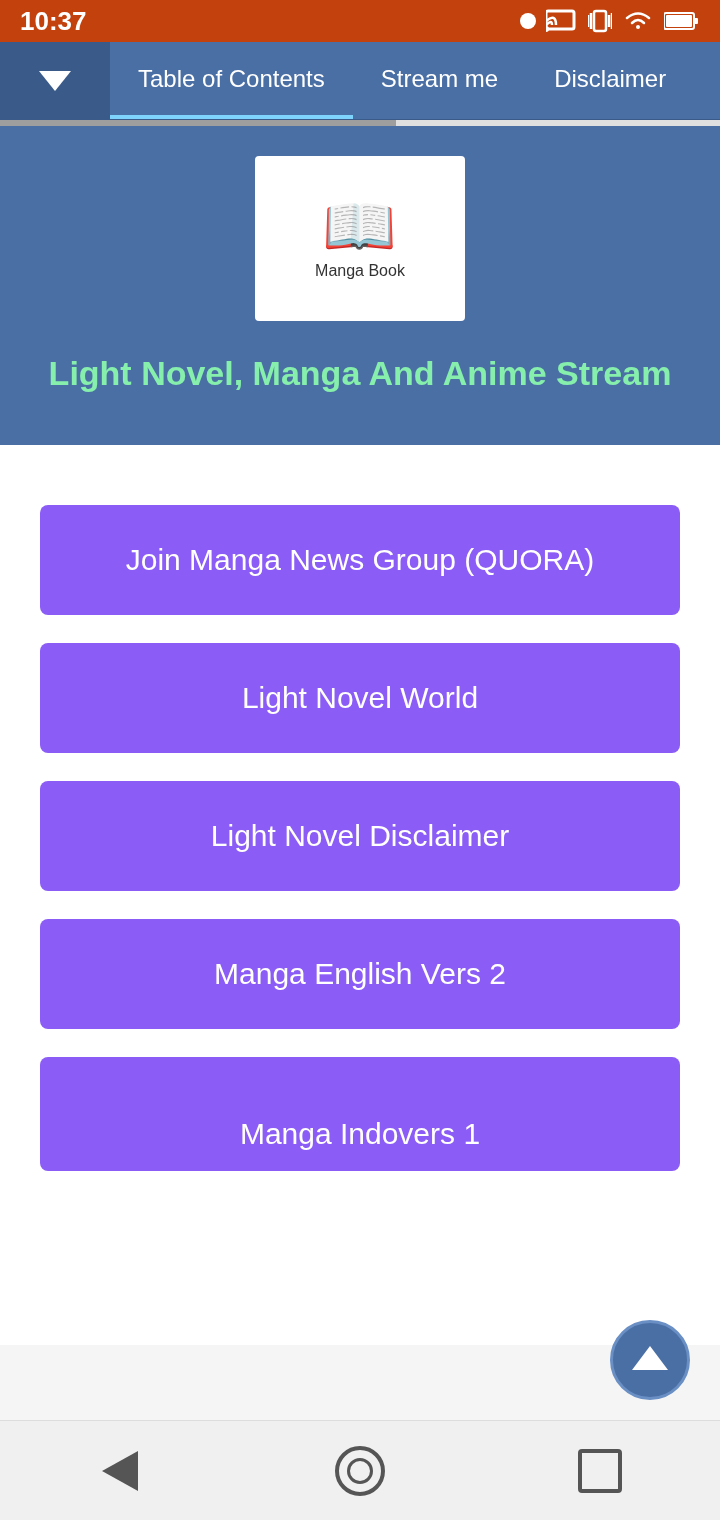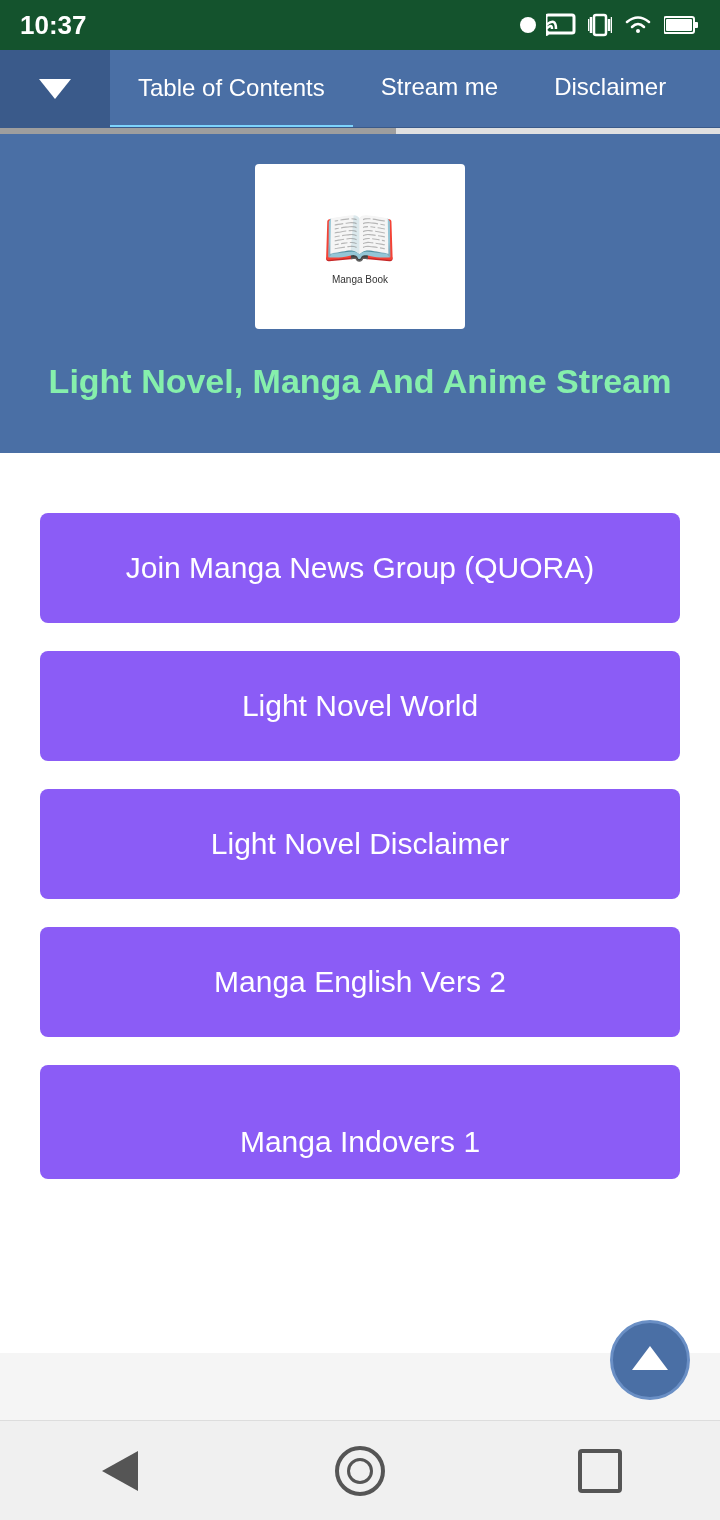--- a/index.html
+++ b/index.html
@@ -7,22 +7,22 @@
     body {
       width: 720px;
       min-height: 1520px;
       font-family: Arial, sans-serif;
       background: #f5f5f5;
       overflow-x: hidden;
     }
 
     
     .status-bar {
-      background: #14532d;
-      height: 50px;
+      background: #c2410c;
+      height: 42px;
       display: flex;
       align-items: center;
       justify-content: space-between;
       padding: 0 20px;
       color: white;
     }
     .status-time {
       font-size: 26px;
       font-weight: bold;
     }
@@ -76,21 +76,21 @@
       font-weight: 500;
       padding: 0 28px;
       height: 100%;
       display: flex;
       align-items: center;
       white-space: nowrap;
       cursor: pointer;
       border-bottom: 3px solid transparent;
     }
     .nav-tab.active {
-      border-bottom: 2px solid #7dd3fc;
+      border-bottom: 4px solid #7dd3fc;
     }
 
     
     .scroll-indicator {
       height: 6px;
       background: #e0e0e0;
       position: relative;
     }
     .scroll-indicator-bar {
       height: 6px;
@@ -120,21 +120,21 @@
     }
     .logo-inner {
       text-align: center;
     }
     .logo-icon {
       font-size: 60px;
       display: block;
       line-height: 1;
     }
     .logo-text {
-      font-size: 10px;
+      font-size: 16px;
       color: #333;
       margin-top: 5px;
     }
     .hero-title {
       color: #86efac;
       font-size: 34px;
       font-weight: bold;
       text-align: center;
       line-height: 1.3;
     }

